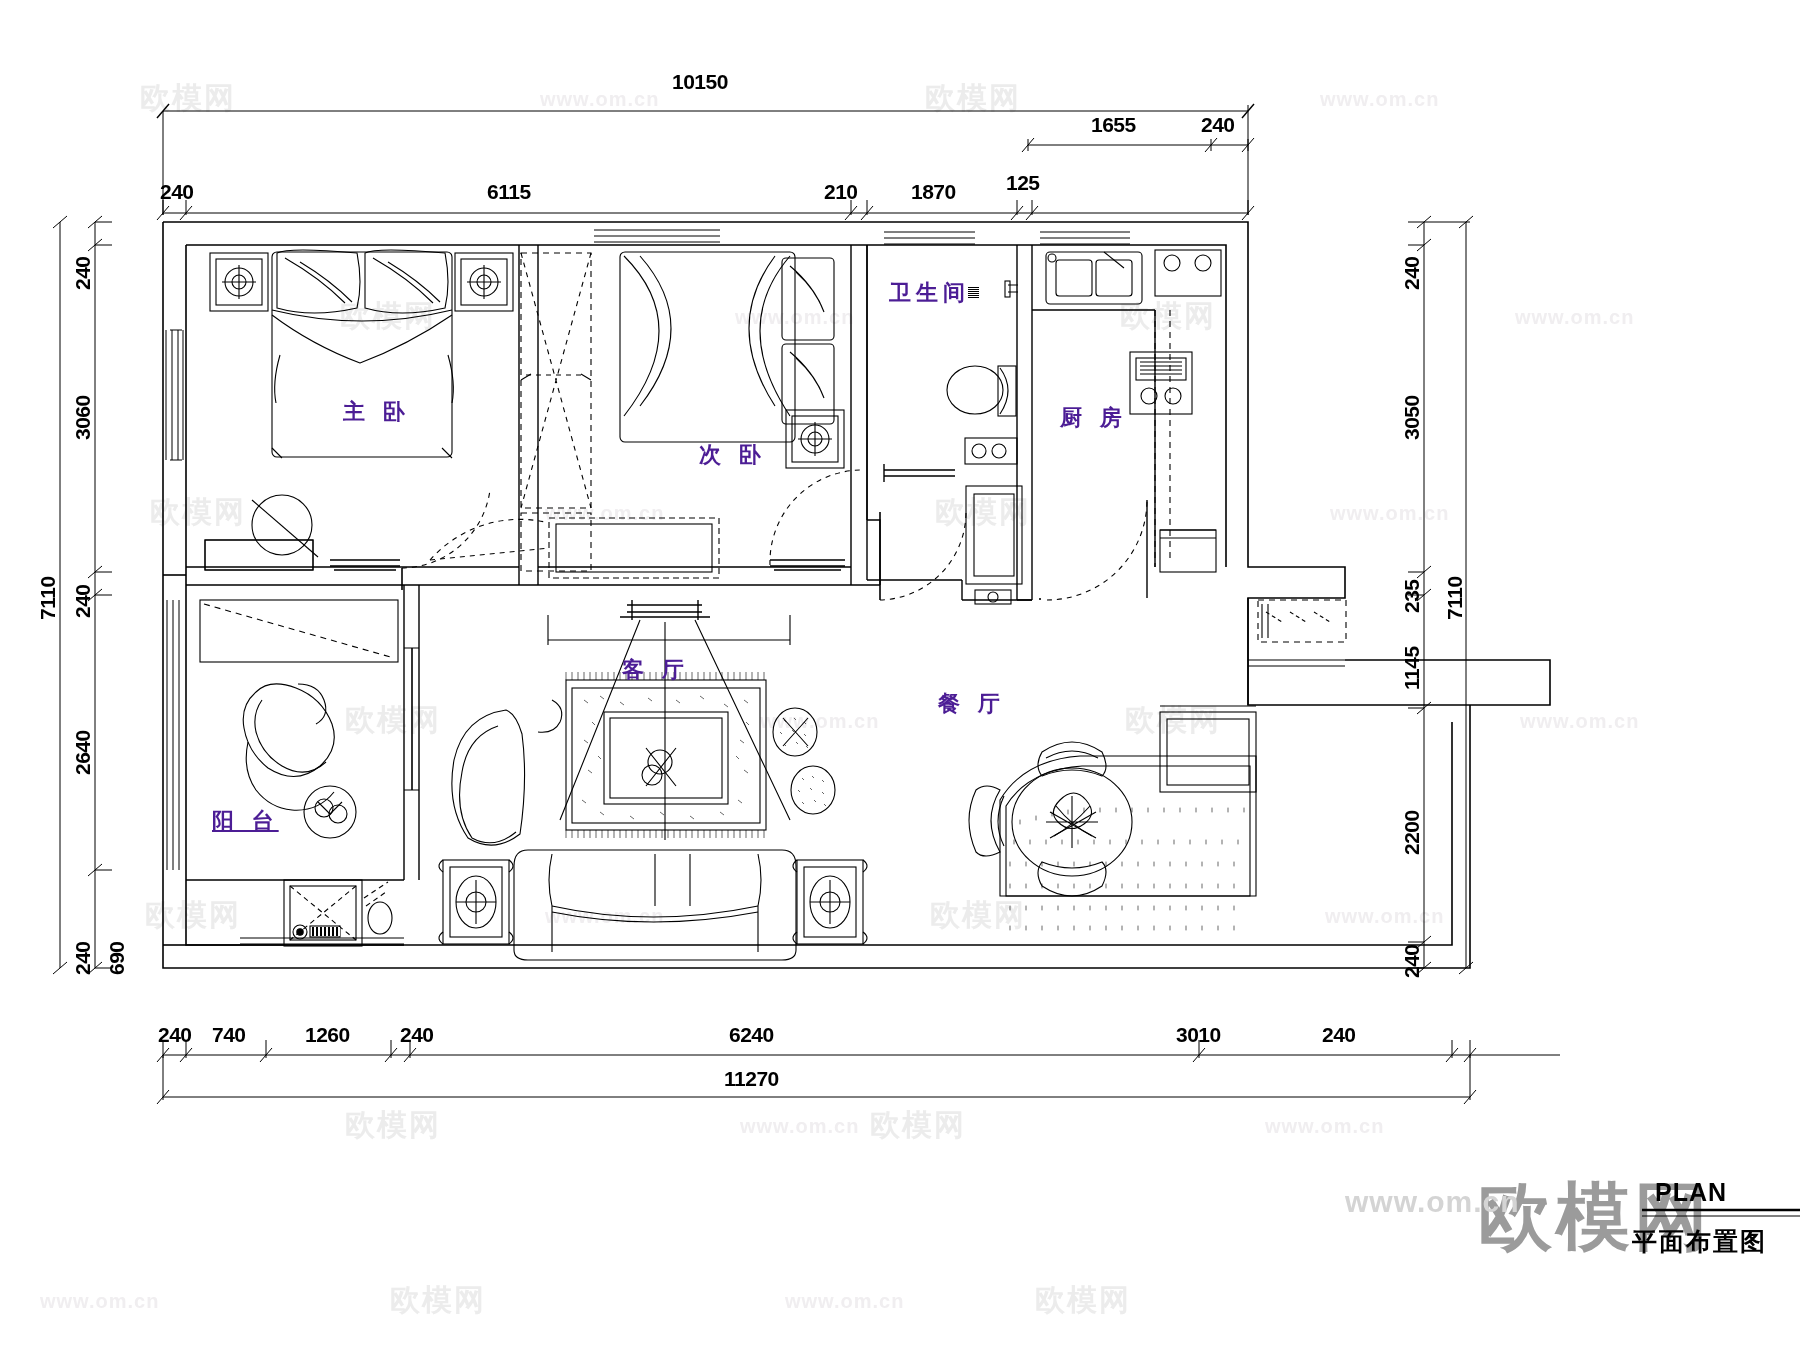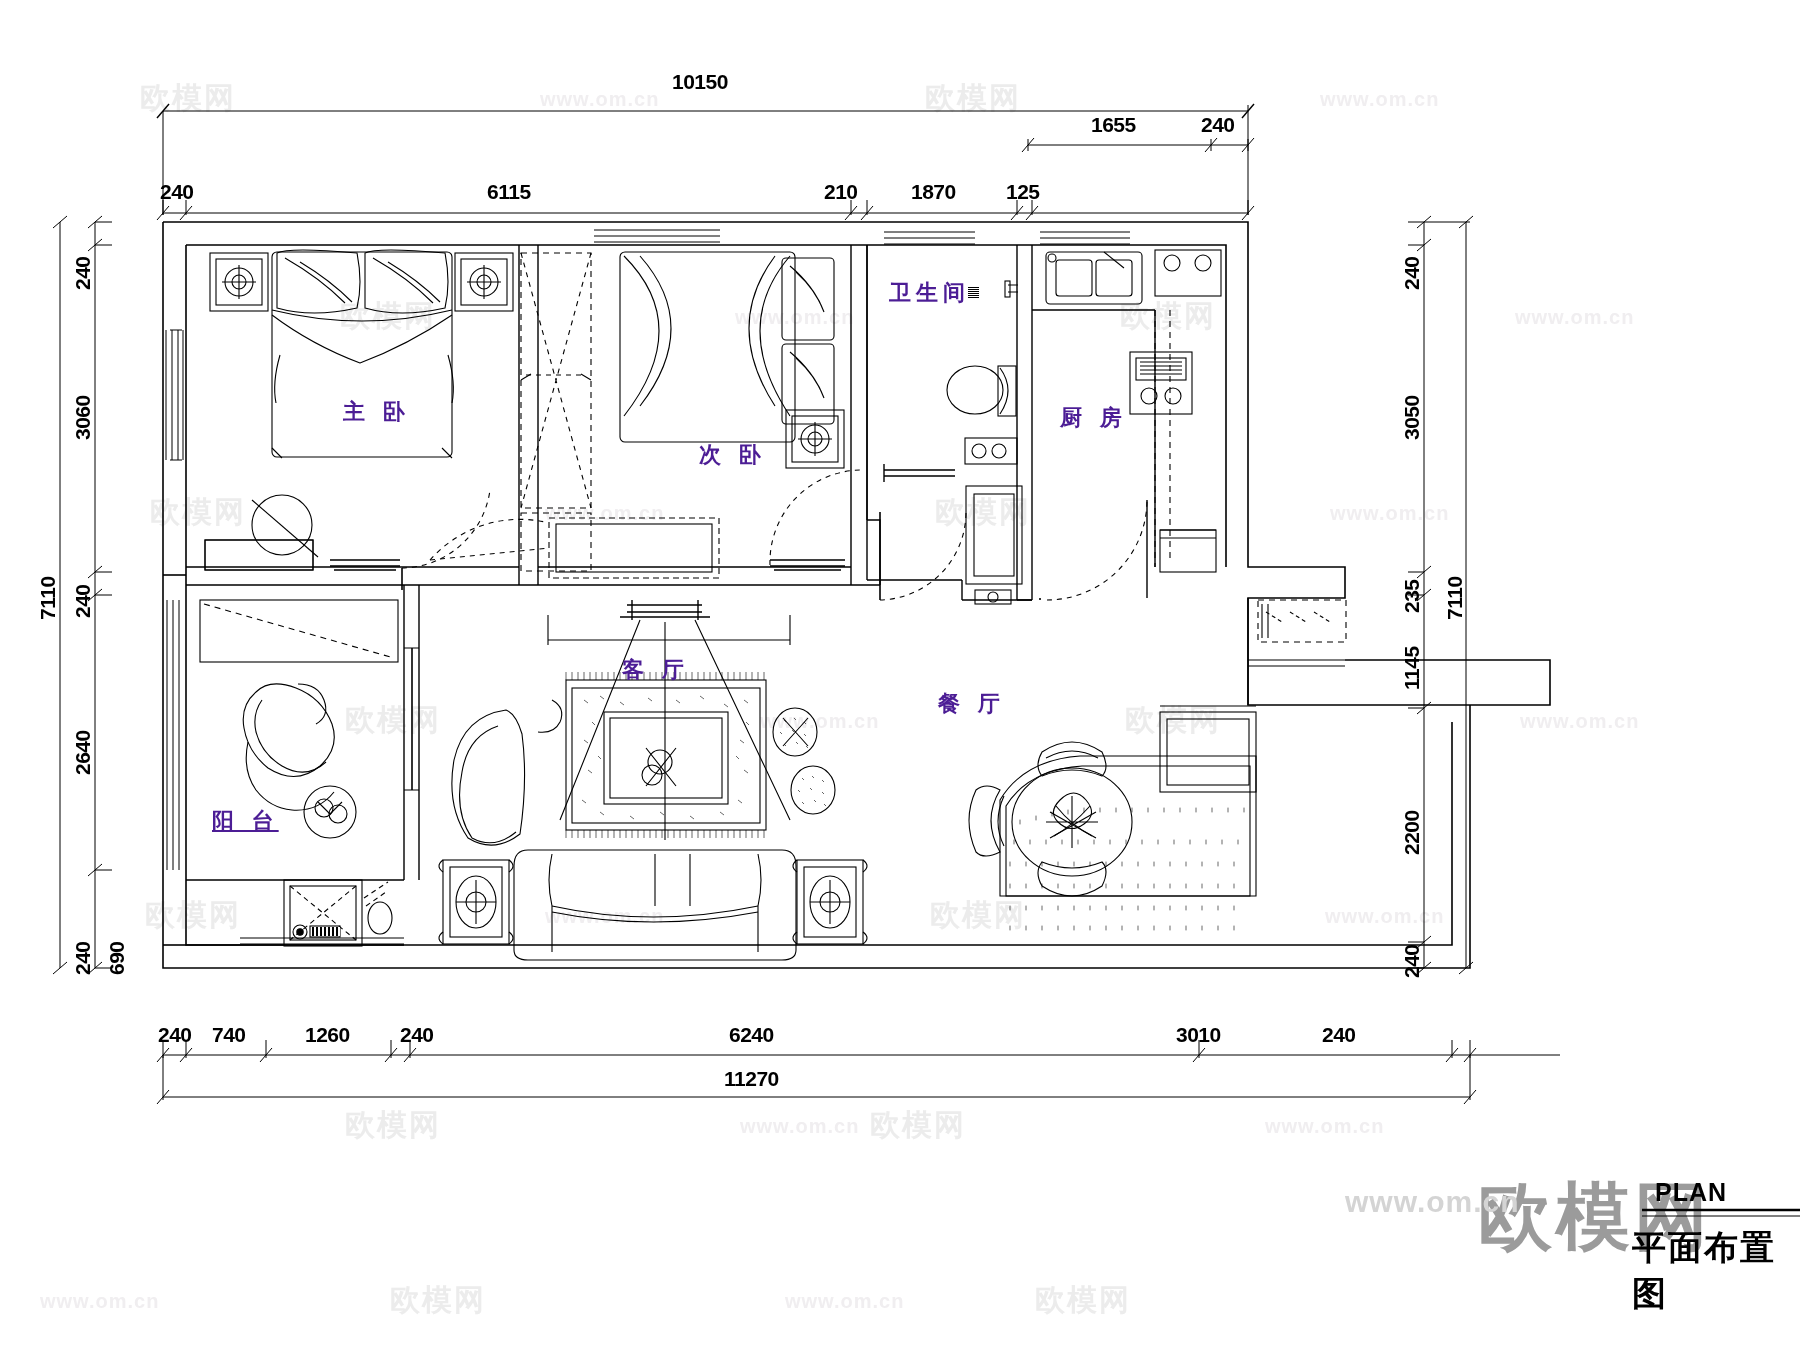--- a/index.html
+++ b/index.html
@@ -7,21 +7,21 @@
        font-family:"Liberation Sans","DejaVu Sans",sans-serif;color:#000;}
   .stage{position:absolute;inset:0;}
   svg.plan{position:absolute;left:0;top:0;width:1800px;height:1347px;}
   
   .dim{position:absolute;font-size:21px;font-weight:bold;letter-spacing:-0.5px;
        color:#000;white-space:nowrap;font-family:"Liberation Sans",sans-serif;}
   .dim.v{transform-origin:0 0;}
   .room{position:absolute;font-size:22px;font-weight:bold;color:#4c1d95;white-space:nowrap;
         letter-spacing:5px;font-family:"DejaVu Sans",sans-serif;}
   .title-en{position:absolute;font-size:25px;font-weight:bold;letter-spacing:1px;}
-  .title-cn{position:absolute;font-size:34px;font-weight:bold;letter-spacing:2px;
+  .title-cn{position:absolute;font-size:25px;font-weight:bold;letter-spacing:2px;
             font-family:"DejaVu Sans",sans-serif;}
   
   .wm{position:absolute;color:#e9e9e9;font-weight:bold;pointer-events:none;user-select:none;}
   .wm-logo{font-size:30px;letter-spacing:2px;font-family:"DejaVu Sans",sans-serif;
            color:#ececec;}
   .wm-url{font-size:20px;letter-spacing:1px;color:#f0eef0;font-family:"Liberation Sans",sans-serif;}
   .wm-big{font-size:74px;letter-spacing:4px;color:#9b9b9b;font-family:"DejaVu Sans",sans-serif;
           font-weight:bold;}
   .wm-big-url{font-size:30px;letter-spacing:1px;color:#b9b9b9;}
 </style>
@@ -509,21 +509,21 @@
   </svg>
 
   <div class="dim" style="left:672px;top:70px;">10150</div>
   <div class="dim" style="left:1091px;top:113px;">1655</div>
   <div class="dim" style="left:1201px;top:113px;">240</div>
 
   <div class="dim" style="left:160px;top:180px;">240</div>
   <div class="dim" style="left:487px;top:180px;">6115</div>
   <div class="dim" style="left:824px;top:180px;">210</div>
   <div class="dim" style="left:911px;top:180px;">1870</div>
-  <div class="dim" style="left:1006px;top:180px;">125</div>
+  <div class="dim" style="left:1006px;top:171px;">125</div>
 
   <div class="dim v" style="left:36px;top:620px;transform:rotate(-90deg);">7110</div>
   <div class="dim v" style="left:71px;top:290px;transform:rotate(-90deg);">240</div>
   <div class="dim v" style="left:71px;top:440px;transform:rotate(-90deg);">3060</div>
   <div class="dim v" style="left:71px;top:618px;transform:rotate(-90deg);">240</div>
   <div class="dim v" style="left:71px;top:775px;transform:rotate(-90deg);">2640</div>
   <div class="dim v" style="left:71px;top:975px;transform:rotate(-90deg);">240</div>
   <div class="dim v" style="left:105px;top:975px;transform:rotate(-90deg);">690</div>
 
   <div class="dim v" style="left:1400px;top:290px;transform:rotate(-90deg);">240</div>

